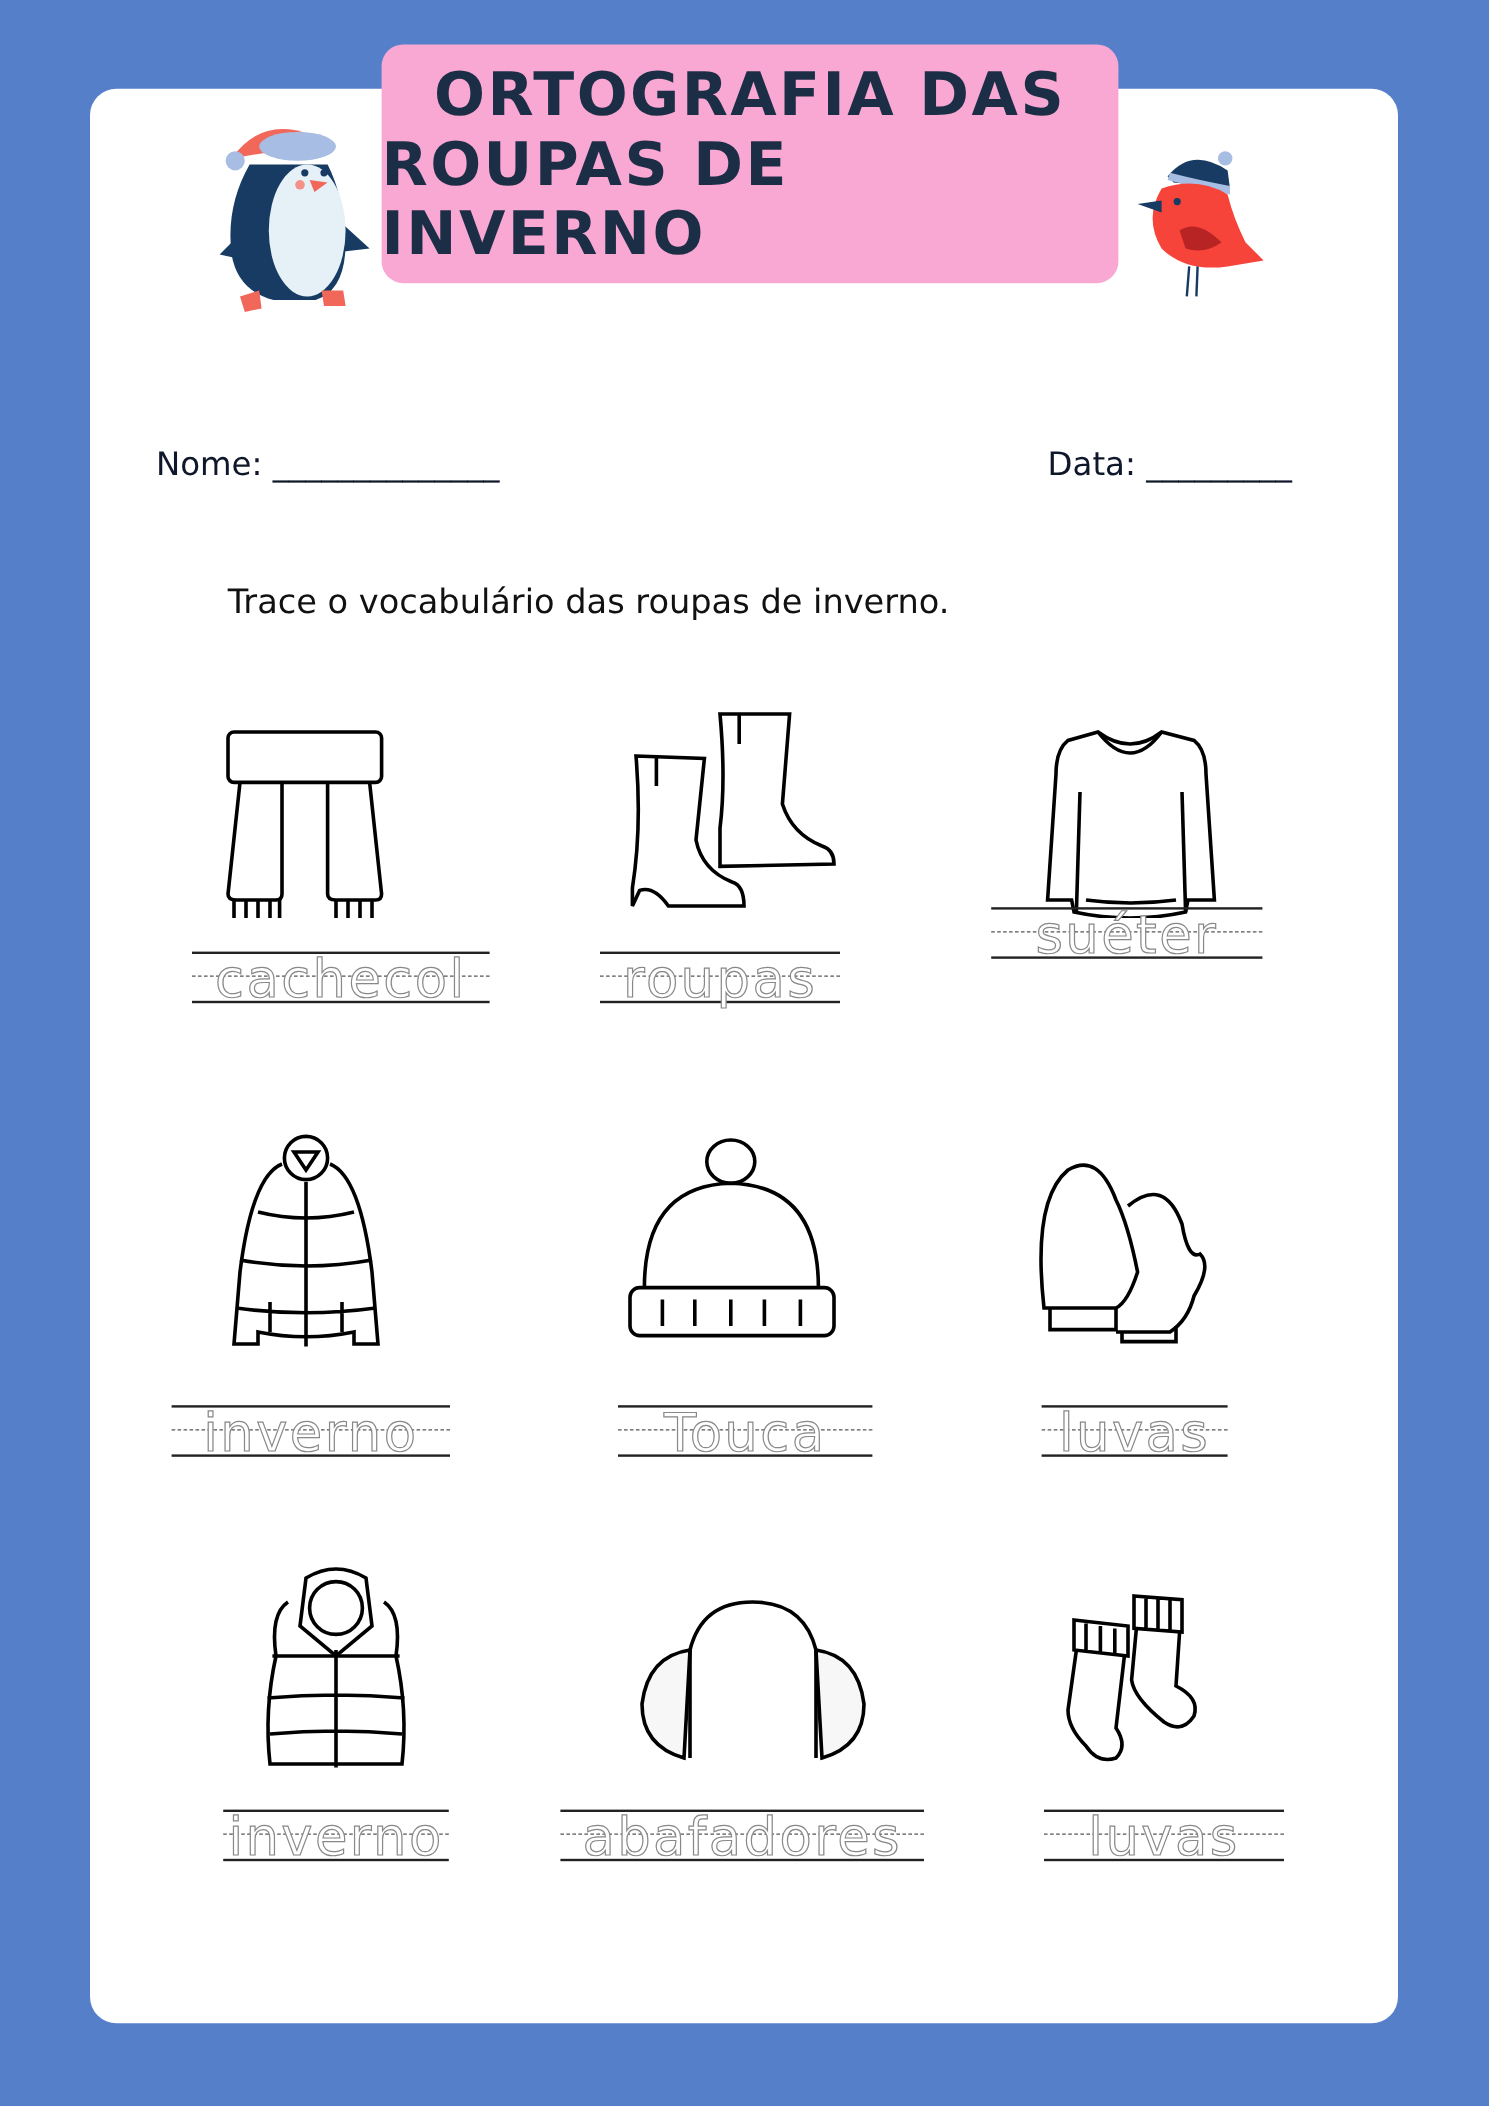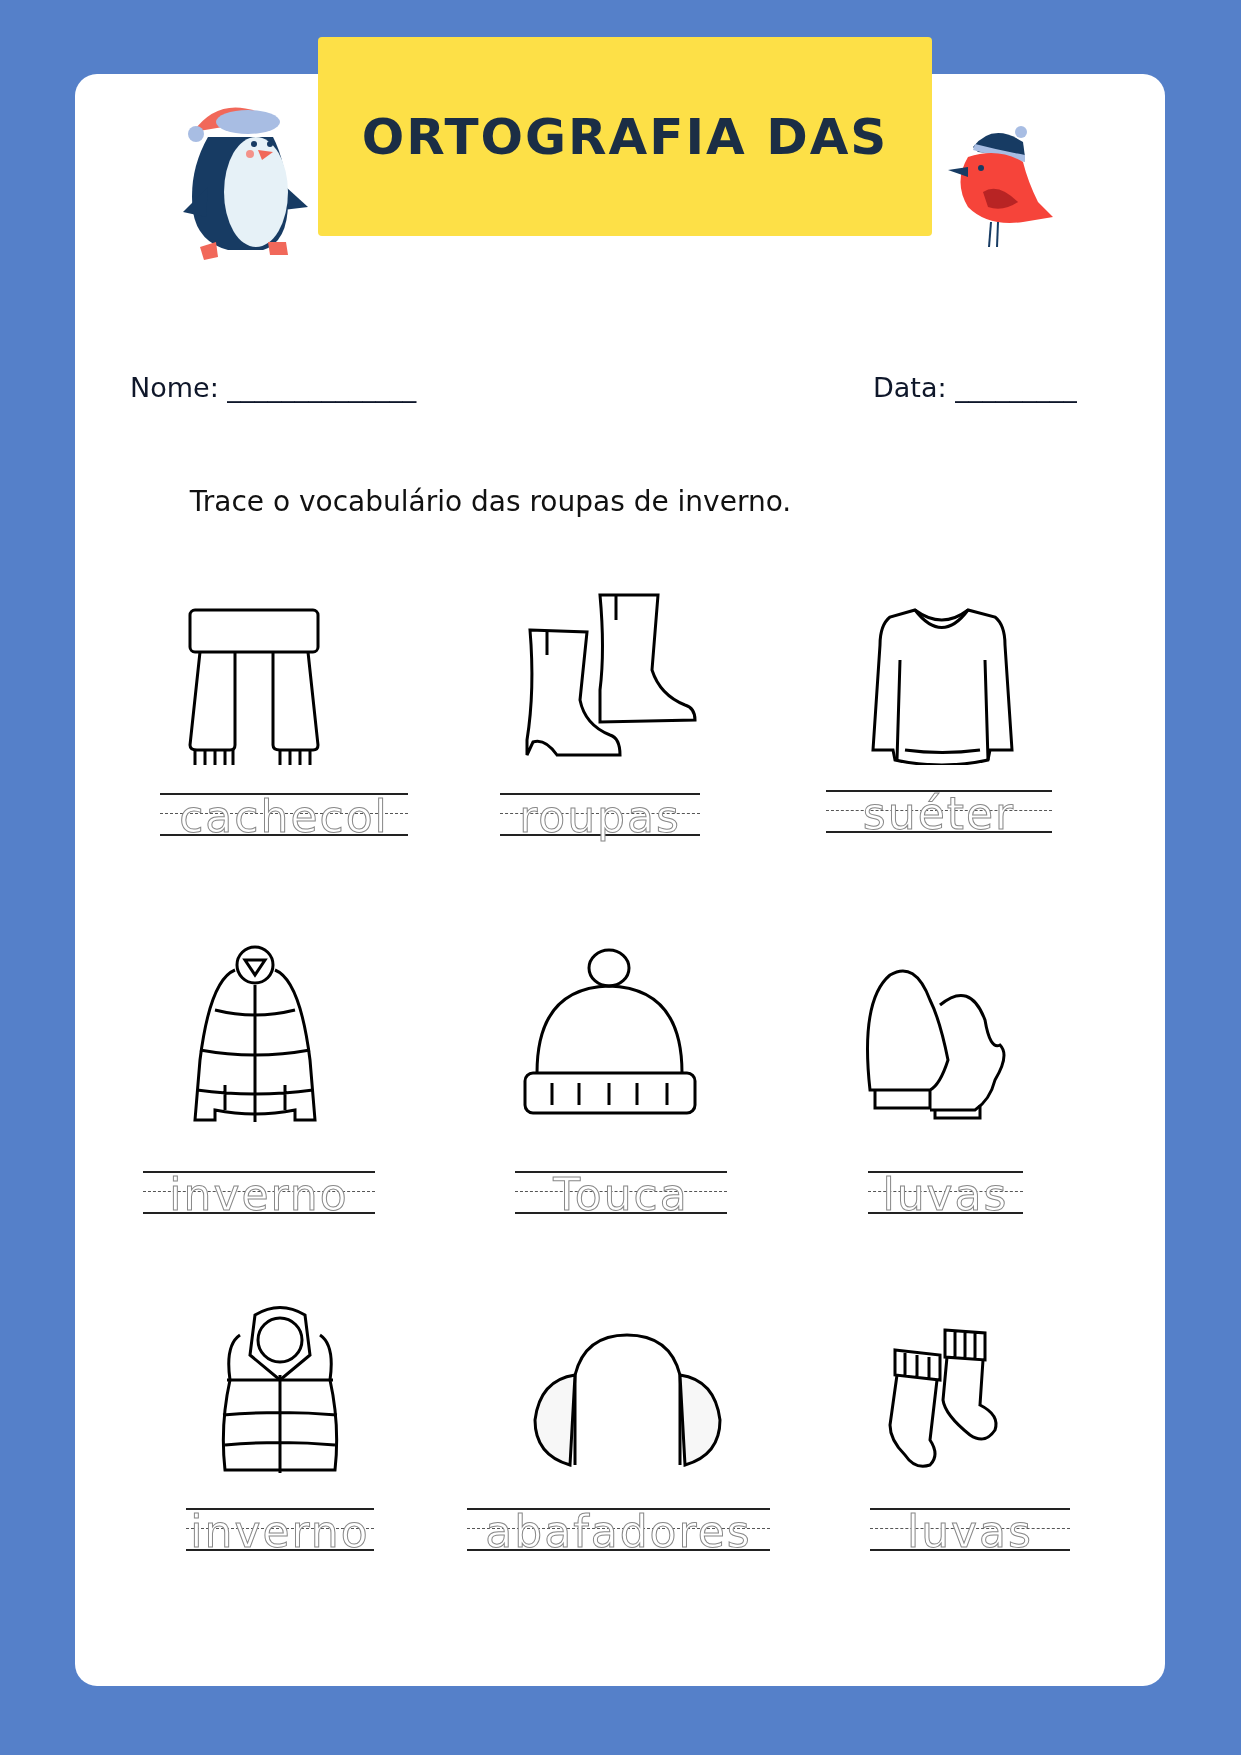--- a/index.html
+++ b/index.html
@@ -1,36 +1,37 @@
 <!DOCTYPE html>
 <html><head>
   <meta charset="utf-8">
   <style>
     html, body { margin:0; padding:0; }
     body { width:1241px; height:1755px; background:#5580c9; position:relative; overflow:hidden; font-family:"DejaVu Sans", sans-serif; }
     .card { position:absolute; left:75px; top:74px; width:1090px; height:1612px; background:#fff; border-radius:22px; }
-    .title-box { position:absolute; left:318px; top:37px; width:614px; height:199px; background:#fde047; border-radius:4px; display:flex; flex-direction:column; align-items:center; justify-content:center; }
+    .title-box { position:absolute; left:318px; top:37px; width:614px; height:199px; background:#f9a8d4; border-radius:18px; display:flex; flex-direction:column; align-items:center; justify-content:center; }
     .title-line { font-family:"DejaVu Sans", sans-serif; font-weight:bold; color:#1b2e45; font-size:50px; line-height:58px; letter-spacing:2px; }
     .mascot { position:absolute; }
     .field { position:absolute; top:372px; font-family:"DejaVu Sans", sans-serif; font-size:27px; color:#0f172a; }
     .instr { position:absolute; top:485px; left:0; width:981px; text-align:center; font-size:28px; color:#111; font-family:"DejaVu Sans", sans-serif; }
     .item-icon { position:absolute; }
     .trace { position:absolute; height:28px; }
     .trace .l-top { position:absolute; left:0; right:0; top:0; border-top:2px solid #222; }
     .trace .l-mid { position:absolute; left:0; right:0; top:20px; border-top:1px dashed #555; }
     .trace .l-bot { position:absolute; left:0; right:0; top:41px; border-top:2px solid #222; }
     .trace .word { position:absolute; left:0; right:0; top:4px; text-align:center; font-family:"DejaVu Sans", sans-serif; font-size:44px; line-height:40px; color:#fff; -webkit-text-stroke:1px #888; letter-spacing:2px; font-weight:normal; }
   </style>
 </head>
 <body>
 
 <div class="card"></div>
 
 <div class="title-box">
   <div class="title-line">ORTOGRAFIA DAS</div>
+  <div class="title-line">ROUPAS DE INVERNO</div>
 </div>
 
 <svg class="mascot" style="left:178px;top:92px" width="135" height="170" viewBox="0 0 135 170">
   <path d="M30 45 Q10 80 15 120 Q20 150 50 158 L85 158 Q110 150 110 110 Q108 70 95 45 Z" fill="#173b63"></path>
   <path d="M5 120 L30 95 L28 125 Z" fill="#173b63"></path>
   <path d="M108 95 L130 115 L105 118 Z" fill="#173b63"></path>
   <ellipse cx="78" cy="100" rx="32" ry="55" fill="#e6f1f7"></ellipse>
   <path d="M15 40 Q40 5 80 20 L75 30 Z" fill="#f1685a"></path>
   <ellipse cx="70" cy="30" rx="32" ry="12" fill="#a8bde3"></ellipse>
   <circle cx="18" cy="42" r="8" fill="#a8bde3"></circle>
@@ -118,21 +119,21 @@
     <div class="l-mid"></div>
     <div class="l-bot"></div>
     <div class="word">cachecol</div>
   </div>
 <div class="trace" style="left:500px;top:793px;width:200px">
     <div class="l-top"></div>
     <div class="l-mid"></div>
     <div class="l-bot"></div>
     <div class="word">roupas</div>
   </div>
-<div class="trace" style="left:826px;top:790px;width:226px">
+<div class="trace" style="left:826px;top:756px;width:226px">
     <div class="l-top"></div>
     <div class="l-mid"></div>
     <div class="l-bot"></div>
     <div class="word">suéter</div>
   </div>
 
 <div class="trace" style="left:143px;top:1171px;width:232px">
     <div class="l-top"></div>
     <div class="l-mid"></div>
     <div class="l-bot"></div>

